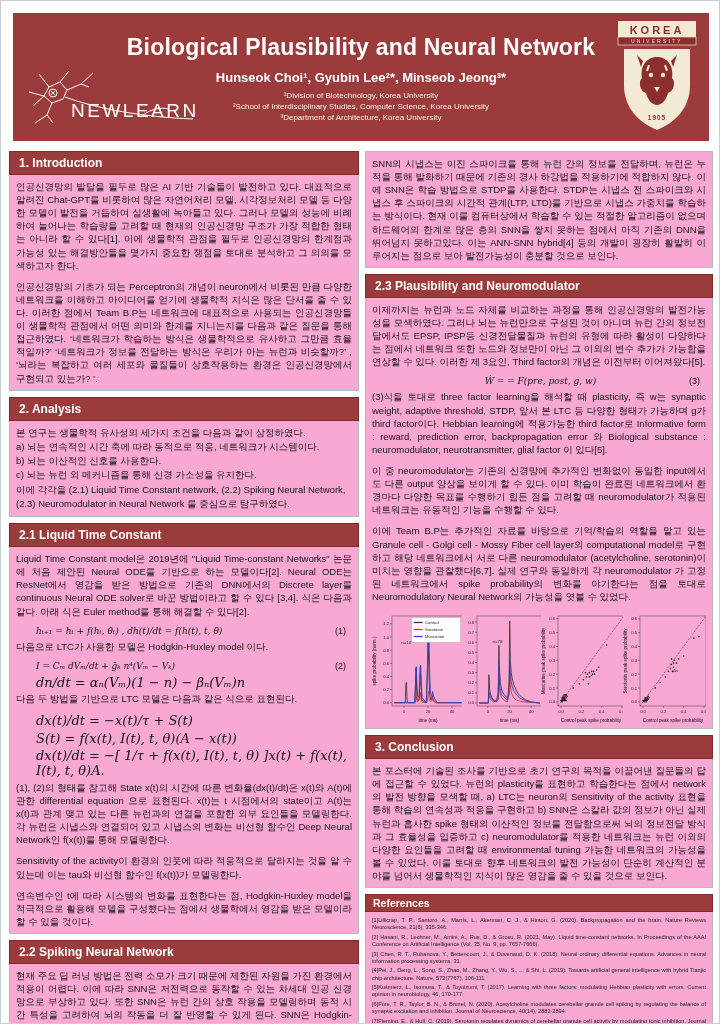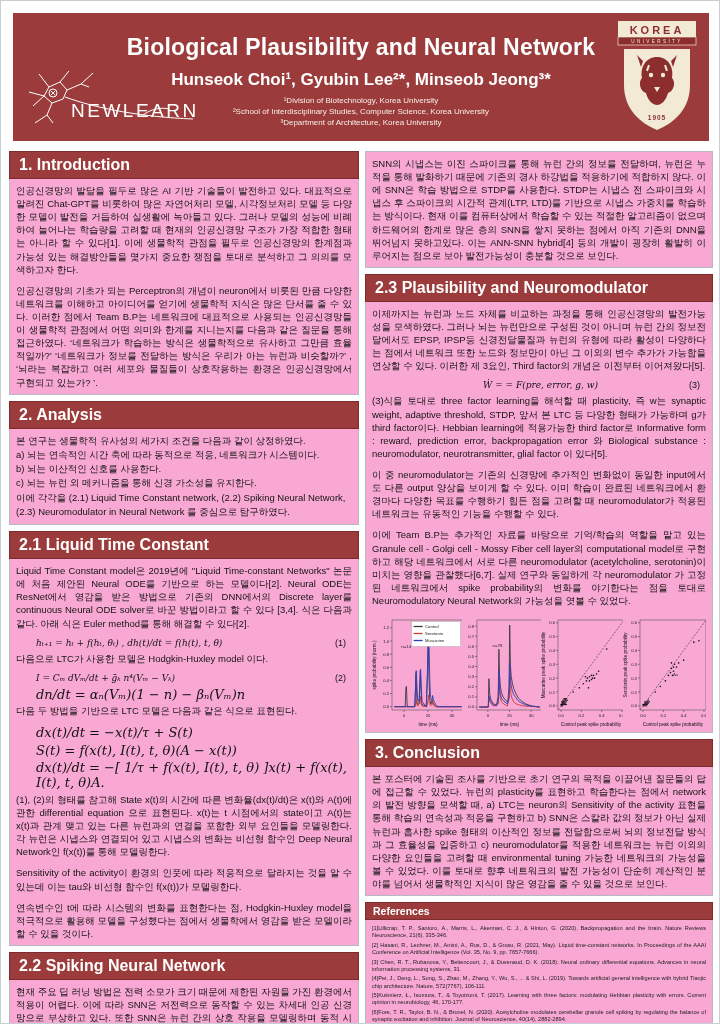--- a/index.html
+++ b/index.html
@@ -1,31 +1,31 @@
 <!DOCTYPE html>
 <html><head>
 <meta charset="utf-8">
 <style>
   html,body{margin:0;padding:0;background:#e9ebee;}
   .page{position:relative;width:720px;height:1024px;background:#ffffff;overflow:hidden;
         font-family:"Liberation Sans",sans-serif;border:1px solid #c9ced4;box-sizing:border-box;}
   
   .hdr{position:absolute;left:12px;top:12px;width:696px;height:128px;background:#9c3b3b;color:#fff;}
   .hdr h1{margin:0;text-align:center;padding-top:21px;font-size:23px;letter-spacing:.2px;}
-  .authors{text-align:center;font-weight:bold;font-size:17px;margin-top:9px;}
+  .authors{text-align:center;font-weight:bold;font-size:13px;margin-top:9px;}
   .affils{margin-top:5px;}
   .affil{text-align:center;font-size:8px;line-height:1.4;color:#f7efe6;}
   .newlearn{position:absolute;left:10px;bottom:2px;}
   .kulogo{position:absolute;right:12px;top:8px;}
   
   .cols{position:absolute;top:150px;left:8px;width:704px;display:flex;gap:6px;align-items:flex-start;}
   .col{display:flex;flex-direction:column;gap:6px;}
   .col.left{width:350px;}
   .col.right{width:348px;}
-  .bar{background:#9c3b3b;color:#fff;font-weight:bold;font-size:16px;padding:4px 9px;
+  .bar{background:#9c3b3b;color:#fff;font-weight:bold;font-size:12px;padding:4px 9px;
        border:1px solid #7c2c2c;box-sizing:border-box;}
   .bar.small{font-size:10.5px;padding:2px 7px;}
   .body{border:1px solid #b3bac3;border-top:none;padding:5px 6px;background:#f9a8d4;box-sizing:border-box;}
   .body.standalone{border-top:1px solid #b3bac3;}
   .body p{margin:0 0 8px;font-size:9.5px;line-height:1.38;text-align:justify;color:#141414;}
   .body p:last-child{margin-bottom:0;}
   .aline{font-size:9.5px;line-height:1.5;color:#141414;}
   .eqrow{display:flex;align-items:center;margin:4px 0 4px 20px;}
   .eq{flex:1;font-family:"DejaVu Serif",serif;font-style:italic;font-size:9px;color:#111;}
   .eq.center{text-align:center;}
@@ -146,21 +146,21 @@
 
       <div class="body standalone">
         <p>SNN의 시냅스는 이진 스파이크를 통해 뉴런 간의 정보를 전달하며, 뉴런은 누적을 통해 발화하기 때문에 기존의 경사 하강법을 적용하기에 적합하지 않다. 이에 SNN은 학습 방법으로 STDP를 사용한다. STDP는 시냅스 전 스파이크와 시냅스 후 스파이크의 시간적 관계(LTP, LTD)를 기반으로 시냅스 가중치를 학습하는 방식이다. 현재 이를 컴퓨터상에서 학습할 수 있는 적절한 알고리즘이 없으며 하드웨어의 한계로 많은 층의 SNN을 쌓지 못하는 점에서 아직 기존의 DNN을 뛰어넘지 못하고있다. 이는 ANN-SNN hybrid[4] 등의 개발이 굉장히 활발히 이루어지는 점으로 보아 발전가능성이 충분할 것으로 보인다.</p>
       </div>
 
       <section class="sec">
         <div class="bar">2.3 Plausibility and Neuromodulator</div>
         <div class="body">
           <p>이제까지는 뉴런과 노드 자체를 비교하는 과정을 통해 인공신경망의 발전가능성을 모색하였다. 그러나 뇌는 뉴런만으로 구성된 것이 아니며 뉴런 간의 정보전달에서도 EPSP, IPSP등 신경전달물질과 뉴런의 유형에 따라 활성이 다양하다는 점에서 네트워크 또한 노드와 정보만이 아닌 그 이외의 변수 추가가 가능함을 연상할 수 있다. 이러한 제 3요인, Third factor의 개념은 이전부터 이어져왔다[5].</p>
           <div class="eqrow">
-            <span class="eq center">Ẇ = = F(pre, error, g, w)</span>
+            <span class="eq center">Ẇ = = F(pre, post, g, w)</span>
             <span class="num">(3)</span>
           </div>
           <p>(3)식을 토대로 three factor learning을 해석할 때 plasticity, 즉 w는 synaptic weight, adaptive threshold, STDP, 앞서 본 LTC 등 다양한 형태가 가능하며 g가 third factor이다. Hebbian learning에 적용가능한 third factor로 Informative form : reward, prediction error, backpropagation error 와 Biological substance : neuromodulator, neurotransmitter, glial factor 이 있다[5].</p>
           <p>이 중 neuromodulator는 기존의 신경망에 추가적인 변화없이 동일한 input에서도 다른 output 양상을 보이게 할 수 있다. 이미 학습이 완료된 네트워크에서 환경마다 다양한 목표를 수행하기 힘든 점을 고려할 때 neuromodulator가 적용된 네트워크는 유동적인 기능을 수행할 수 있다.</p>
           <p>이에 Team B.P는 추가적인 자료를 바탕으로 기억/학습의 역할을 맡고 있는 Granule cell - Golgi cell - Mossy Fiber cell layer의 computational model로 구현하고 해당 네트워크에서 서로 다른 neuromodulator (acetylcholine, serotonin)이 미치는 영향을 관찰했다[6,7]. 실제 연구와 동일하게 각 neuromodulator 가 고정된 네트워크에서 spike probability의 변화를 야기한다는 점을 토대로 Neuromodulatory Neural Network의 가능성을 엿볼 수 있었다.</p>
           <div class="figure">
             <svg width="94" height="112">
                 <rect x="20" y="5" width="72" height="90" fill="none" stroke="#555" stroke-width="0.6"></rect>
                 <line x1="32" y1="95" x2="32" y2="97" stroke="#333" stroke-width="0.5"></line>
                 <text x="32" y="101.6" font-size="4.2" text-anchor="middle" fill="#222">0</text>

